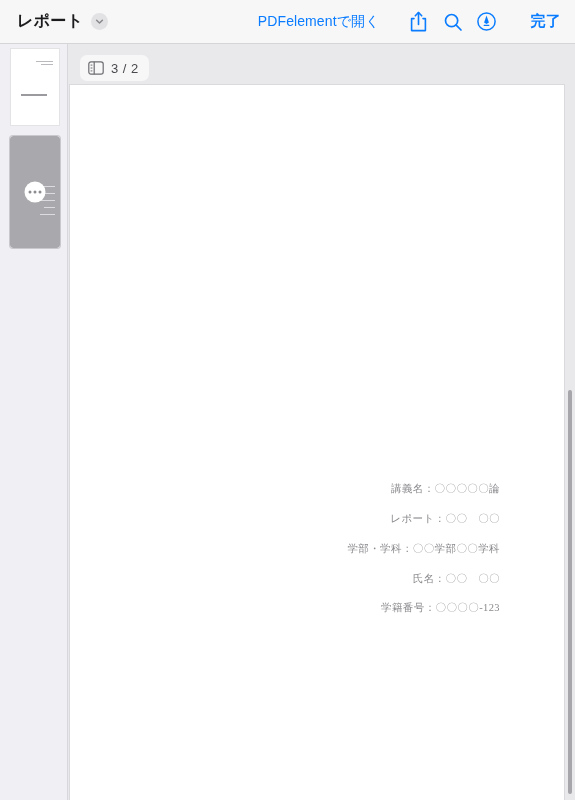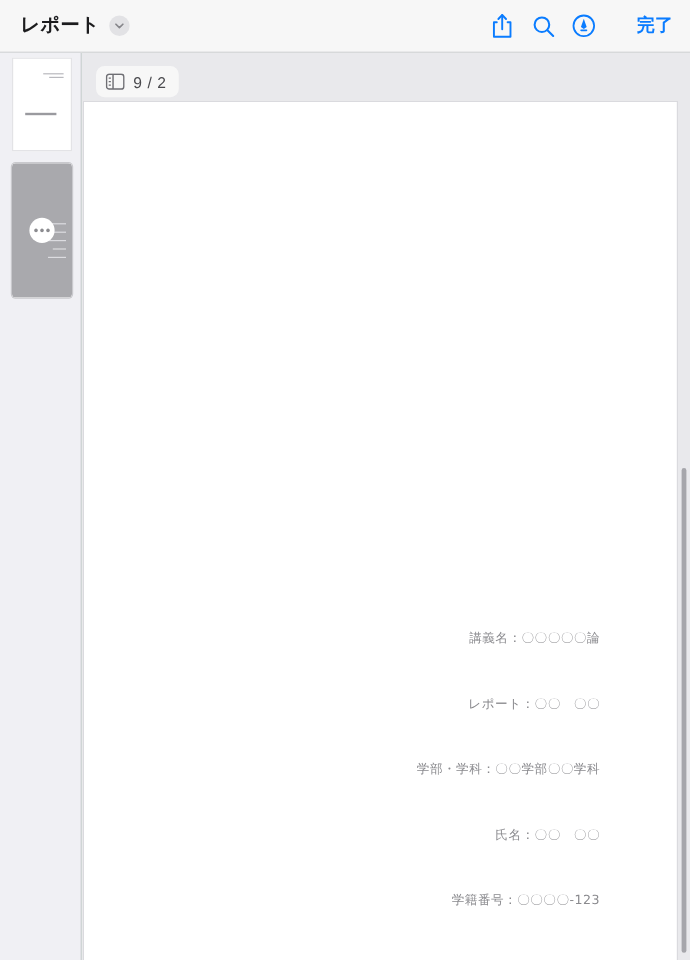--- a/index.html
+++ b/index.html
@@ -200,23 +200,22 @@
     text-align: right;
   }
   .doc-line {
     font-size: 10.5px;
     color: #8a8a8e;
     line-height: 1;
     margin-bottom: 19.5px;
     white-space: nowrap;
     letter-spacing: 0.4px;
     font-family: "DejaVu Sans", "Liberation Sans", sans-serif;
-    margin-top: 44px;
-  }
-  .doc-line:last-child { margin-bottom: 0; }
+  }
+  .doc-line:last-child { margin-bottom: 0; font-family: Liberation Serif, serif; }
 
   
   .page-badge {
     position: absolute;
     left: 12px;
     top: 11px;
     height: 26px;
     padding: 0 10px 0 8px;
     background: rgba(248,248,248,0.94);
     border-radius: 7px;
@@ -267,20 +266,21 @@
         <svg width="11" height="11" viewBox="0 0 11 11" aria-hidden="true">
           <path d="M2.6 4.2 L5.5 7.0 L8.4 4.2" fill="none" stroke="#86868b" stroke-width="1.4" stroke-linecap="round" stroke-linejoin="round"></path>
         </svg>
       </span>
     </div>
 
     <div class="tb-spacer"></div>
 
     <div class="tb-right">
 
+      <span class="open-link">PDFelementで開く</span>
 
       <span class="tb-icon">
         <svg width="19" height="22" viewBox="0 0 19 22" aria-hidden="true">
           <path d="M9.5 1.6 L9.5 13.4" fill="none" stroke="#0a7cff" stroke-width="1.6" stroke-linecap="round"></path>
           <path d="M6.3 4.8 L9.5 1.5 L12.7 4.8" fill="none" stroke="#0a7cff" stroke-width="1.6" stroke-linecap="round" stroke-linejoin="round"></path>
           <path d="M5.0 7.6 L2.6 7.6 L2.6 19.6 L16.4 19.6 L16.4 7.6 L14.0 7.6" fill="none" stroke="#0a7cff" stroke-width="1.6" stroke-linecap="round" stroke-linejoin="round"></path>
         </svg>
       </span>
 
       <span class="tb-icon">
@@ -329,21 +329,21 @@
   <div class="doc-area">
 
     <div class="page-badge">
       <span class="page-badge-icon">
         <svg width="16" height="14" viewBox="0 0 16 14" aria-hidden="true">
           <rect x="0.8" y="0.8" width="14.4" height="12.4" rx="2.2" ry="2.2" fill="none" stroke="#6e6e73" stroke-width="1.2"></rect>
           <path d="M6.2 0.8 L6.2 13.2" fill="none" stroke="#6e6e73" stroke-width="1.2"></path>
           <path d="M2.6 4.1 L4.4 4.1 M2.6 7.0 L4.4 7.0 M2.6 9.9 L4.4 9.9" fill="none" stroke="#6e6e73" stroke-width="1"></path>
         </svg>
       </span>
-      <span class="page-badge-label">9 / 2</span>
+      <span class="page-badge-label">3 / 2</span>
     </div>
 
     <div class="page">
       <div class="page-body">
         <div class="doc-lines">
           <div class="doc-line">講義名：〇〇〇〇〇論</div>
           <div class="doc-line">レポート：〇〇　〇〇</div>
           <div class="doc-line">学部・学科：〇〇学部〇〇学科</div>
           <div class="doc-line">氏名：〇〇　〇〇</div>
           <div class="doc-line">学籍番号：〇〇〇〇-123</div>

